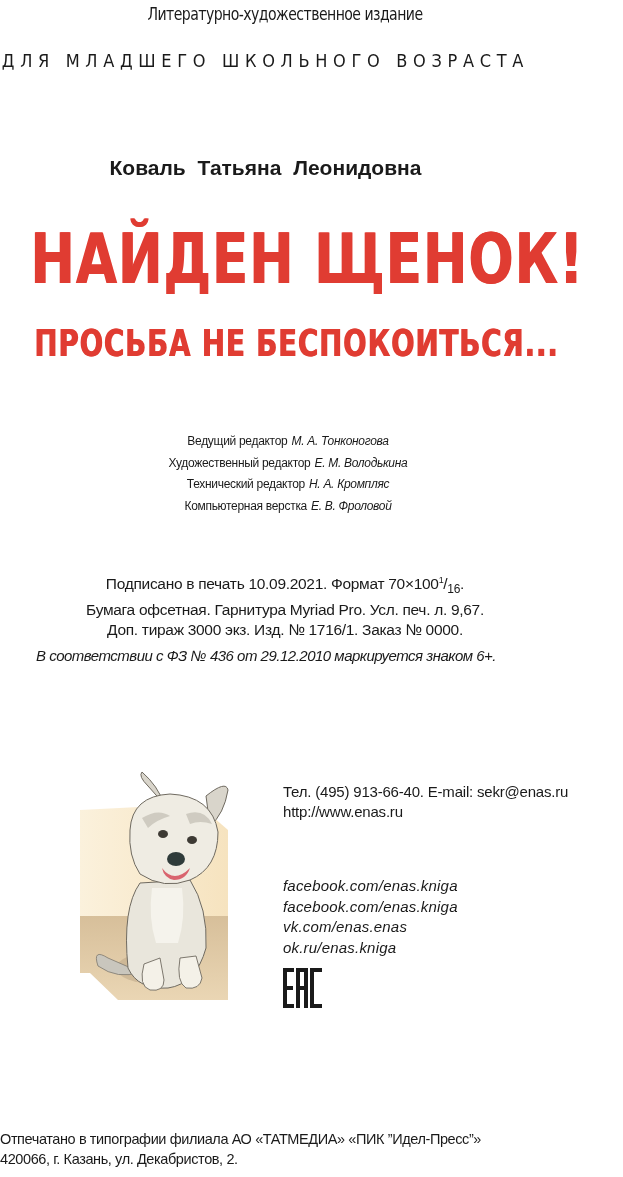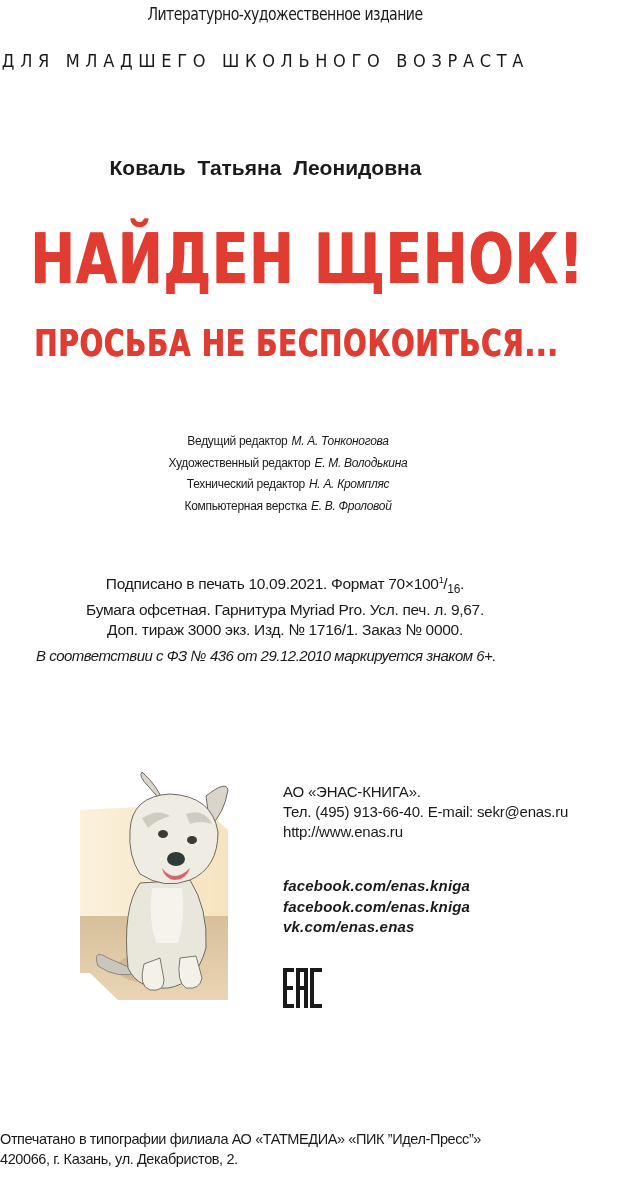--- a/index.html
+++ b/index.html
@@ -11,21 +11,21 @@
   .title1 { top: 225px; left: 30px; width: 540px; font-size: 62px; font-weight: bold; color: #e03c32; font-family: "DejaVu Sans", sans-serif; letter-spacing: 1px; transform: scaleX(0.86) scaleY(1.12); transform-origin: left top; white-space: nowrap; line-height: 1; text-shadow: 1px 0 0 #e03c32; }
   .title2 { top: 324px; left: 34px; width: 540px; font-size: 33px; font-weight: bold; color: #e03c32; font-family: "DejaVu Sans", sans-serif; letter-spacing: 1px; transform: scaleX(0.84) scaleY(1.15); transform-origin: left top; white-space: nowrap; line-height: 1; text-shadow: 1px 0 0 #e03c32; }
   .credits { top: 431px; left: 0; width: 576px; text-align: center; font-size: 12px; line-height: 21.5px; font-family: "Liberation Sans", sans-serif; letter-spacing: -0.3px; }
   .credits .name { font-style: italic; margin-left: 4px; }
   .imprint { top: 570px; left: 0; width: 570px; text-align: center; font-size: 15.5px; line-height: 20.5px; font-family: "Liberation Sans", sans-serif; letter-spacing: -0.3px; }
   .imprint sup { font-size: 9px; vertical-align: 6px; }
   .imprint sub { font-size: 12px; vertical-align: -4px; }
   .law { top: 647px; left: 8px; font-size: 15px; font-style: italic; font-family: "Liberation Sans", sans-serif; letter-spacing: -0.5px; white-space: nowrap; margin-left: 28px; }
   .puppy { top: 768px; left: 78px; width: 196px; height: 244px; }
   .publisher { top: 782px; left: 283px; font-size: 15px; line-height: 20px; font-family: "Liberation Sans", sans-serif; letter-spacing: -0.2px; white-space: nowrap; }
-  .social { top: 876px; left: 283px; font-size: 15px; line-height: 20.5px; font-style: italic; font-family: "Liberation Sans", sans-serif; letter-spacing: 0.2px; white-space: nowrap; font-weight: bold; }
+  .social { top: 876px; left: 283px; font-size: 15px; line-height: 20.5px; font-style: italic; font-family: "Liberation Sans", sans-serif; letter-spacing: 0.2px; white-space: nowrap; }
   .eac { top: 968px; left: 283px; width: 40px; height: 40px; }
   .printer { top: 1130px; left: 0; width: 586px; text-align: left; font-size: 14.5px; line-height: 19.5px; font-family: "Liberation Sans", sans-serif; letter-spacing: -0.4px; }
 </style>
 </head>
 <body>
 
 <div class="abs series">Литературно-художественное  издание</div>
 <div class="abs age">ДЛЯ МЛАДШЕГО ШКОЛЬНОГО ВОЗРАСТА</div>
 
 <div class="abs author">Коваль  Татьяна  Леонидовна</div>
@@ -74,29 +74,29 @@
     <path d="M64 50 Q80 40 92 48 Q78 52 70 60 Z" fill="#b9b5aa" opacity="0.6"></path>
     <path d="M108 46 Q126 40 134 56 Q122 52 112 56 Z" fill="#b9b5aa" opacity="0.6"></path>
     <ellipse cx="85" cy="66" rx="5" ry="4" fill="#3d3a34"></ellipse>
     <ellipse cx="114" cy="72" rx="5" ry="4" fill="#3d3a34"></ellipse>
     <ellipse cx="98" cy="91" rx="9" ry="7" fill="#2f3b3a"></ellipse>
     <path d="M84 100 Q96 116 112 100 Q108 112 96 112 Q86 110 84 100 Z" fill="#d9646e"></path>
   </svg>
 </div>
 
 <div class="abs publisher">
-  <div>АО «ЭНАС-КНИГА».</div>
   <div>Тел. (495) 913-66-40.  E-mail: sekr@enas.ru</div>
   <div>http://www.enas.ru</div>
 </div>
 
 <div class="abs social">
   <div>facebook.com/enas.kniga</div>
   <div>facebook.com/enas.kniga</div>
   <div>vk.com/enas.enas</div>
+  <div>ok.ru/enas.kniga</div>
 </div>
 
 <div class="abs eac">
   <svg width="40" height="40" viewBox="0 0 40 40">
 
     <rect x="0" y="0" width="11" height="4" fill="#1a1a1a"></rect>
     <rect x="0" y="0" width="4" height="40" fill="#1a1a1a"></rect>
     <rect x="0" y="18" width="10" height="4" fill="#1a1a1a"></rect>
     <rect x="0" y="36" width="11" height="4" fill="#1a1a1a"></rect>
 

